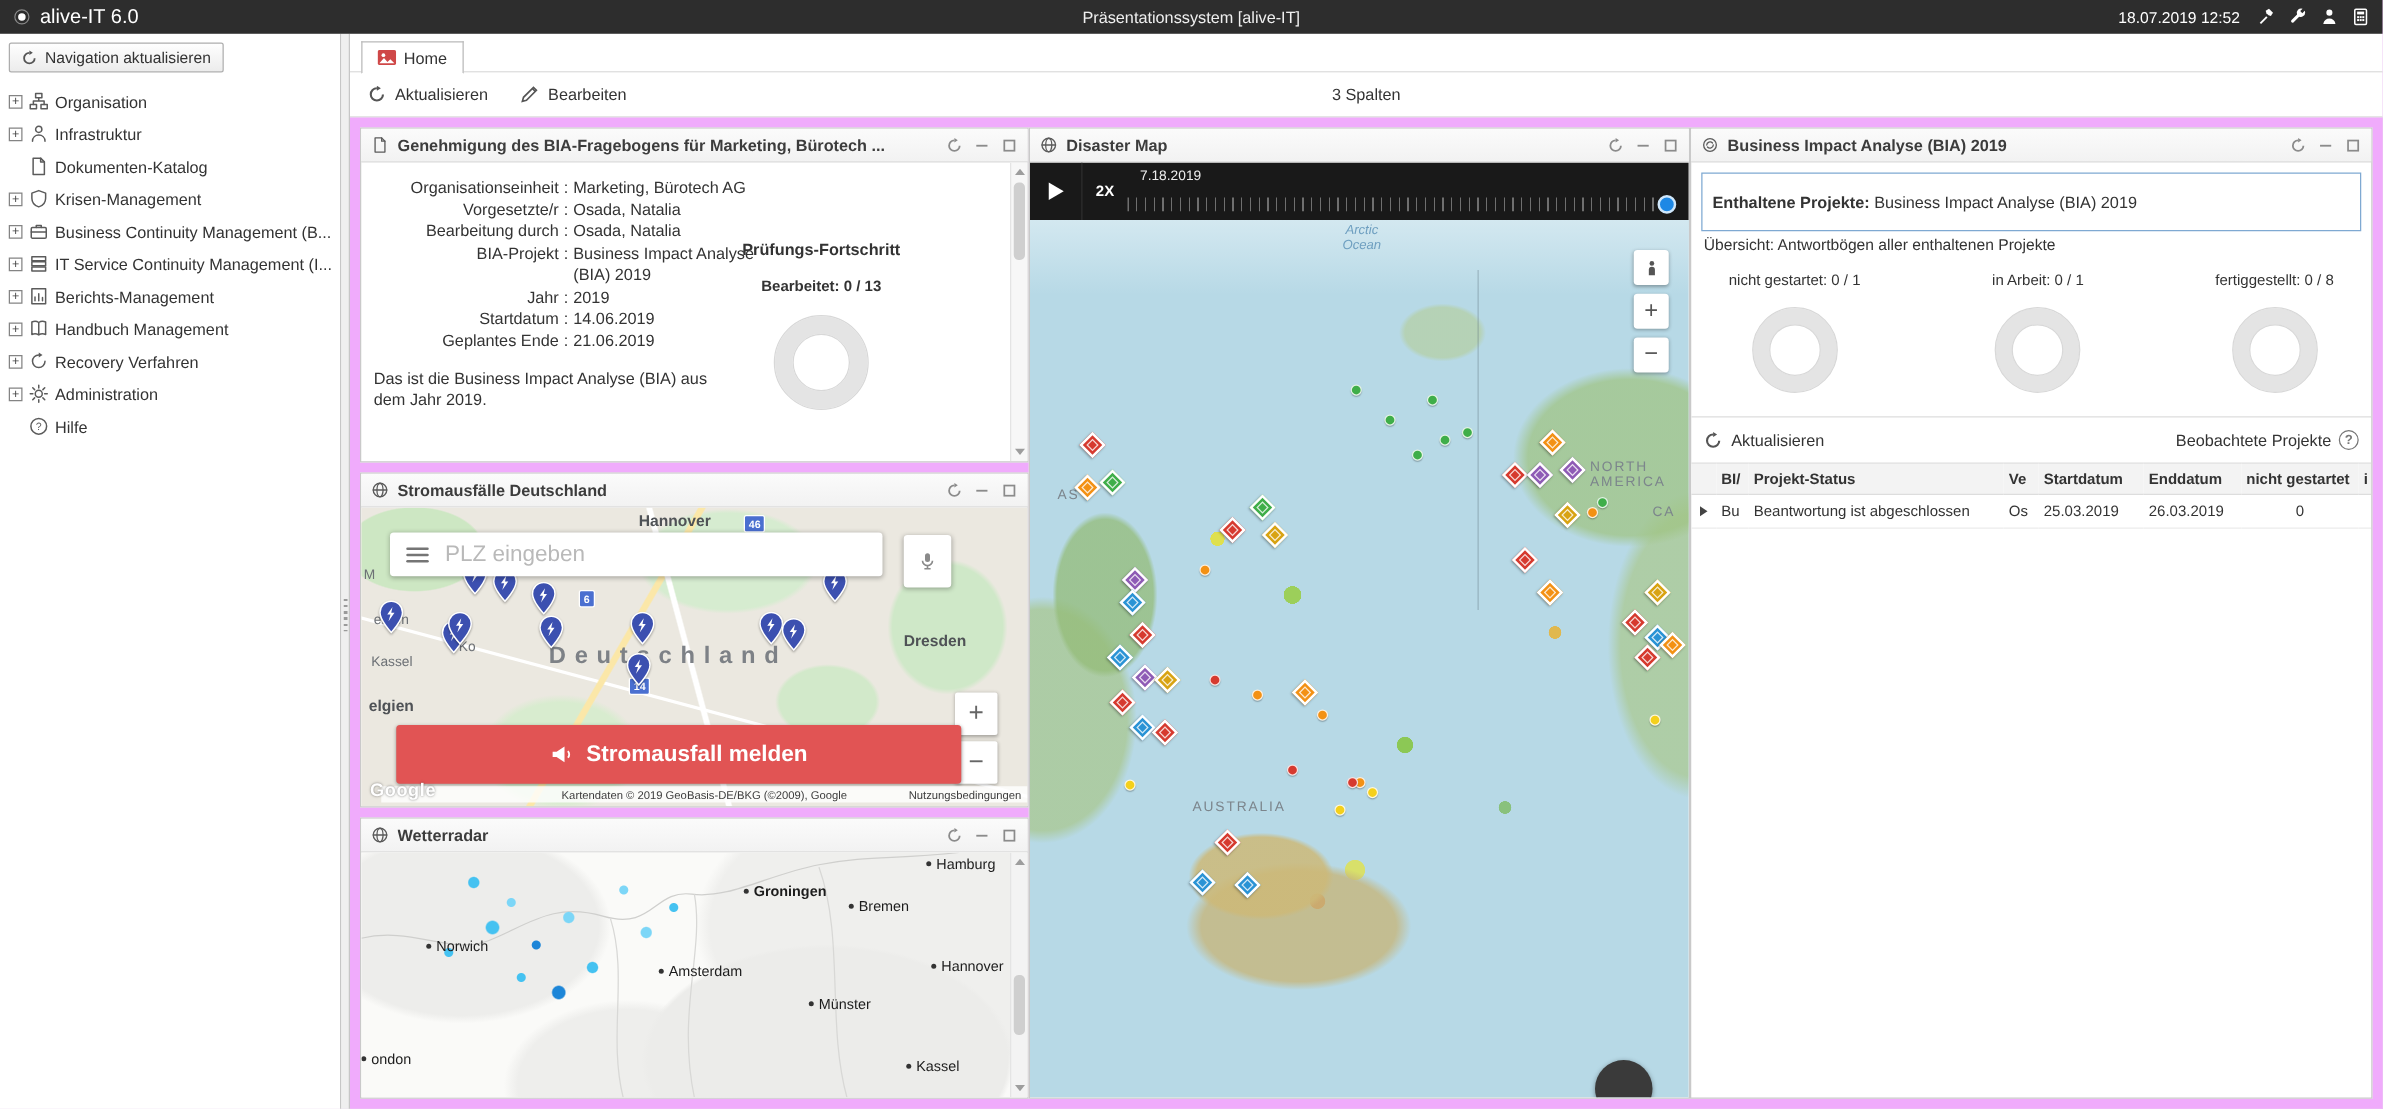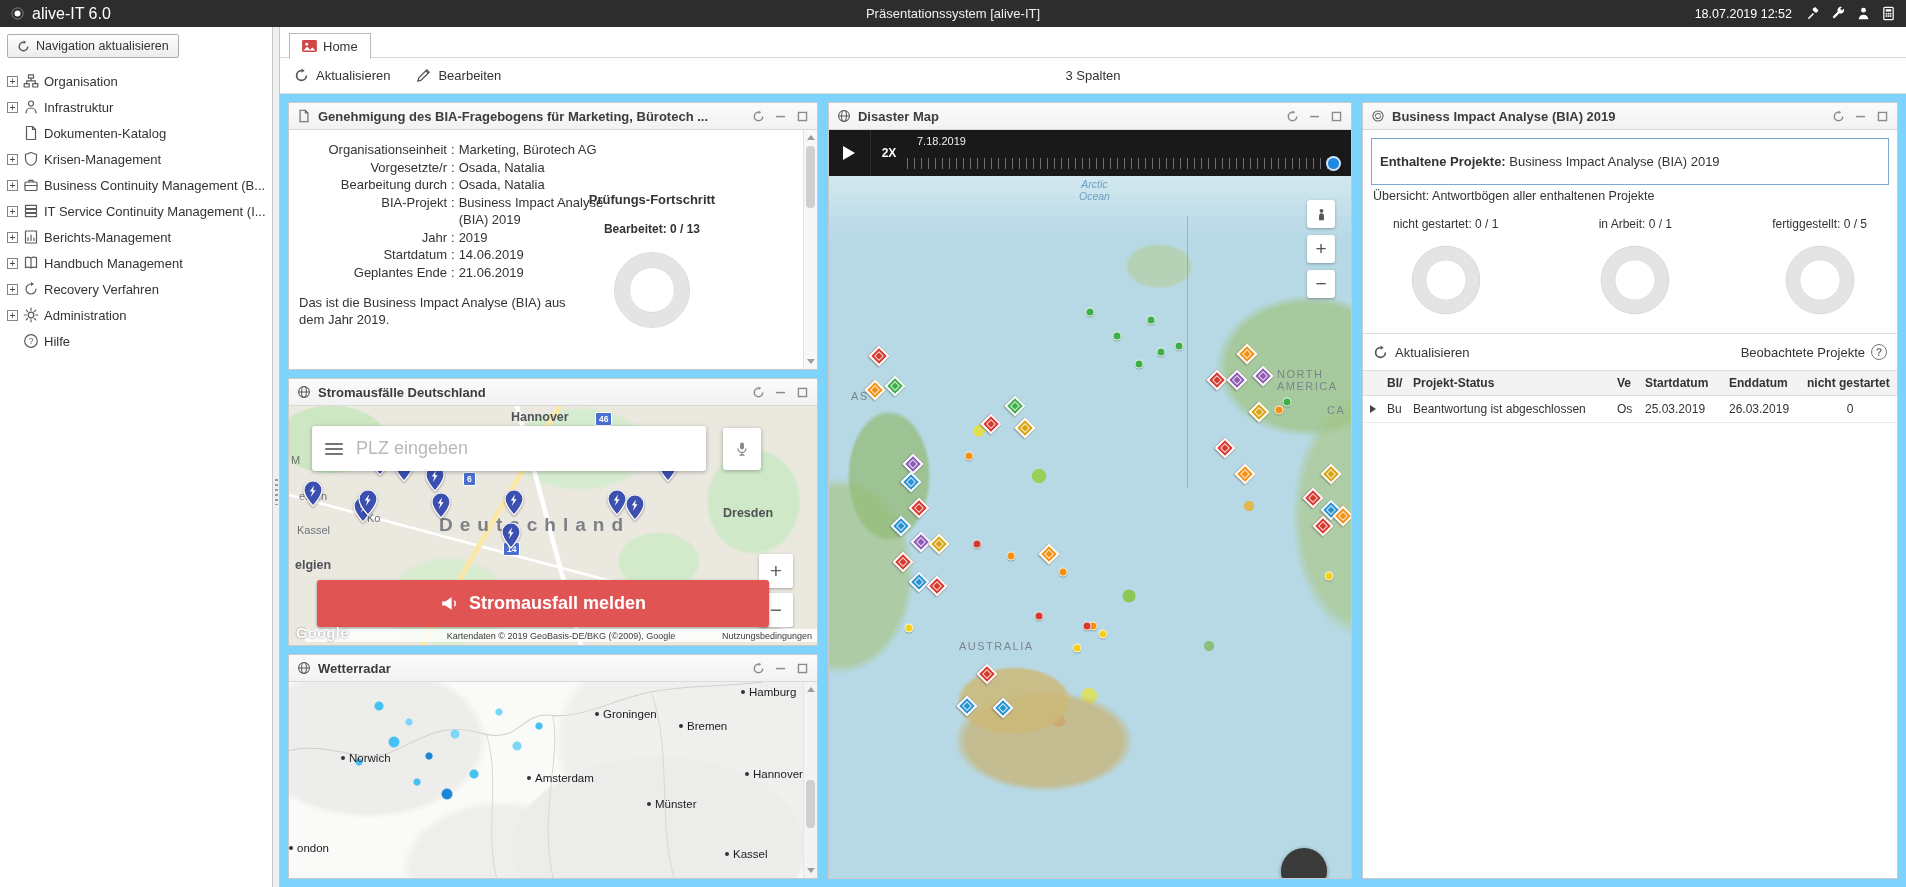--- a/index.html
+++ b/index.html
@@ -25,21 +25,21 @@
 .splitter{position:absolute;top:27px;left:273px;width:7px;bottom:0;background:#efefef;border-right:1px solid #c6c6c6;z-index:55}
 .grip{position:absolute;top:452px;left:2px;width:3px;height:26px;background:repeating-linear-gradient(#9a9a9a 0 2px,transparent 2px 5px)}
 
 .main{position:absolute;top:27px;left:280px;right:0;bottom:0}
 .tabstrip{position:absolute;top:0;left:0;right:0;height:31px;background:#fff;border-bottom:1px solid #d7d7d7}
 .tab{position:absolute;left:9px;top:6px;height:26px;display:inline-flex;align-items:center;gap:6px;padding:0 12px;background:#fff;border:1px solid #b9b9b9;border-bottom:1px solid #fff;font-size:13px;color:#333;z-index:2}
 .toolbar{position:absolute;top:31px;left:0;right:0;height:36px;background:#fff;border-bottom:1px solid #dcdcdc;display:flex;align-items:center;gap:26px;padding:0 14px}
 .tbtn{display:inline-flex;align-items:center;gap:7px;font-size:13px;color:#333}
 .tbtn svg{width:15px;height:15px}
 .center-label{position:absolute;left:50%;transform:translateX(-50%);font-size:13px;color:#333}
-.content{position:absolute;top:67px;left:0;right:0;bottom:0;padding:8px;display:flex;gap:10px;background:#7dd3fc;overflow:hidden}
+.content{position:absolute;top:67px;left:0;right:0;bottom:0;padding:8px;display:flex;background:#f0abfc;overflow:hidden}
 .col{display:flex;flex-direction:column;gap:8px;min-height:0}
 .col1{width:535px}.col2{width:529px}.col3{flex:1}
 .col2 .panel,.col3 .panel{flex:1}
 
 .panel{background:#fff;border:1px solid #c9c9c9;position:relative;display:flex;flex-direction:column;min-height:0}
 .p-approval{height:268px}.p-power{height:268px}.p-weather{flex:1}
 .phd{height:27px;flex:0 0 27px;background:linear-gradient(#fbfbfb,#f2f2f2);border-bottom:1px solid #d9d9d9;display:flex;align-items:center;padding:0 8px;gap:7px}
 .phd .ptitle{font-size:13px;font-weight:700;color:#3c3c3c;white-space:nowrap;overflow:hidden;text-overflow:ellipsis;flex:1}
 .pctrl{display:flex;gap:9px;color:#8b8b8b}
 .pctrl svg{width:13px;height:13px}
@@ -73,21 +73,21 @@
  linear-gradient(75deg,rgba(0,0,0,0) 48.8%,#fff 49%,#fff 49.6%,rgba(0,0,0,0) 49.8%),
  linear-gradient(-60deg,rgba(0,0,0,0) 58.8%,#fbe7a8 59%,#fbe7a8 59.7%,rgba(0,0,0,0) 59.9%),
  linear-gradient(15deg,rgba(0,0,0,0) 39%,#fff 39.2%,#fff 39.7%,rgba(0,0,0,0) 39.9%)}
 .layer{position:absolute;inset:0}
 .gpin{position:absolute;width:24px;height:28px;margin:-26px 0 0 -12px;filter:drop-shadow(0 1px 1px rgba(0,0,0,.35))}
 .glabel{position:absolute;white-space:nowrap}
 .glabel.city{font-size:12.5px;color:#4f5256;font-weight:700}
 .glabel.small{font-size:11px;color:#6d7176}
 .glabel.big{font-size:19px;letter-spacing:7px;color:#7d8186;font-weight:700}
 .gbadge{position:absolute;background:#4a6fd0;border:1px solid #fff;color:#fff;font-size:8.5px;font-weight:700;padding:1px 3px;border-radius:2px}
-.searchbar{position:absolute;left:23px;top:20px;width:394px;height:45px;background:#fff;border-radius:3px;box-shadow:0 1px 4px rgba(0,0,0,.3);display:flex;align-items:center;padding:0 13px;gap:13px}
+.searchbar{position:absolute;left:23px;top:20px;width:394px;height:35px;background:#fff;border-radius:3px;box-shadow:0 1px 4px rgba(0,0,0,.3);display:flex;align-items:center;padding:0 13px;gap:13px}
 .searchbar input{border:none;outline:none;flex:1;font-size:18px;color:#444;font-family:inherit;background:transparent}
 .searchbar input::placeholder{color:#b9b9b9}
 .hamb{width:18px;display:flex;flex-direction:column;gap:3px}
 .hamb i{height:2px;background:#757575;border-radius:1px}
 .micbtn{position:absolute;left:434px;top:22px;width:38px;height:42px;background:#fff;border-radius:3px;box-shadow:0 1px 4px rgba(0,0,0,.3);display:flex;align-items:center;justify-content:center}
 .zoomctl{position:absolute;right:24px;top:148px;width:34px;display:flex;flex-direction:column;gap:5px}
 .zbtn{height:34px;background:#fff;box-shadow:0 1px 3px rgba(0,0,0,.3);border-radius:2px;display:flex;align-items:center;justify-content:center;font-size:21px;color:#666}
 .report-btn{position:absolute;left:28px;top:174px;width:452px;height:47px;background:#e15454;border-radius:3px;box-shadow:0 1px 3px rgba(0,0,0,.35);display:flex;align-items:center;justify-content:center;gap:10px;color:#fff;font-size:18px;font-weight:700}
 .attrib{position:absolute;left:16px;right:0;bottom:3px;height:13px;background:rgba(255,255,255,.8);font-size:9px;color:#3c3c3c;display:flex;align-items:center;justify-content:center;z-index:5}
 .attrib .terms{position:absolute;right:5px}
@@ -648,21 +648,21 @@
         <div class="pbody">
           <div class="wmap">
             <div class="land"></div>
             <svg class="wcoast" viewBox="0 0 524 200" preserveAspectRatio="none">
               <path d="M0 70 C40 60 70 84 100 72 S150 40 190 52 230 30 260 34 320 18 360 10 420 6 470 0" fill="none" stroke="#cfcfcd" stroke-width="1"></path>
               <path d="M262 34 C270 80 248 130 262 200 M196 54 C210 100 194 150 206 200 M360 12 C380 70 366 140 382 200" fill="none" stroke="#d8d8d6" stroke-width="1"></path>
             </svg>
             <div class="rain"></div>
             <div class="layer">
                 <div class="wcity" style="left: 52px; top: 70px;"><i class="cdot"></i>Norwich</div>
-                <div class="wcity" style="left: 306px; top: 26px;"><i class="cdot"></i>Groningen</div>
+                <div class="wcity" style="left: 306px; top: 26px; font-weight: bold;"><i class="cdot"></i>Groningen</div>
                 <div class="wcity" style="left: 390px; top: 38px;"><i class="cdot"></i>Bremen</div>
                 <div class="wcity" style="left: 452px; top: 4px;"><i class="cdot"></i>Hamburg</div>
                 <div class="wcity" style="left: 238px; top: 90px;"><i class="cdot"></i>Amsterdam</div>
                 <div class="wcity" style="left: 456px; top: 86px;"><i class="cdot"></i>Hannover</div>
                 <div class="wcity" style="left: 358px; top: 116px;"><i class="cdot"></i>Münster</div>
                 <div class="wcity" style="left: 436px; top: 166px;"><i class="cdot"></i>Kassel</div>
                 <div class="wcity" style="left: 0px; top: 160px;"><i class="cdot"></i>ondon</div>
               </div>
             <div class="vscroll" style="background:#f3f3f3">
                 <span class="varr up"></span>
@@ -840,21 +840,21 @@
             </div>
             <div class="donut-item">
               <div class="dlab">in Arbeit: 0 / 1</div>
               <svg width="74" height="74" viewBox="0 0 74 74">
                   <circle cx="37" cy="37" r="27" fill="none" stroke="#e4e4e4" stroke-width="13"></circle>
                   <circle cx="37" cy="37" r="33.8" fill="none" stroke="#d8d8d8" stroke-width="1"></circle>
                   <circle cx="37" cy="37" r="20.2" fill="none" stroke="#d8d8d8" stroke-width="1"></circle>
                 </svg>
             </div>
             <div class="donut-item">
-              <div class="dlab">fertiggestellt: 0 / 5</div>
+              <div class="dlab">fertiggestellt: 0 / 8</div>
               <svg width="74" height="74" viewBox="0 0 74 74">
                   <circle cx="37" cy="37" r="27" fill="none" stroke="#e4e4e4" stroke-width="13"></circle>
                   <circle cx="37" cy="37" r="33.8" fill="none" stroke="#d8d8d8" stroke-width="1"></circle>
                   <circle cx="37" cy="37" r="20.2" fill="none" stroke="#d8d8d8" stroke-width="1"></circle>
                 </svg>
             </div>
           </div>
           <div class="bia-divider"></div>
           <div class="bia-toolbar">
             <span class="tbtn">

